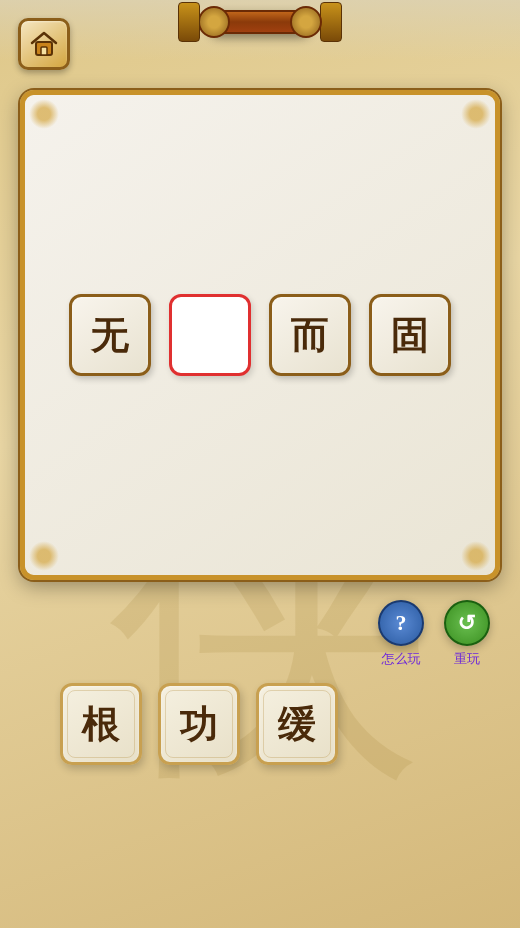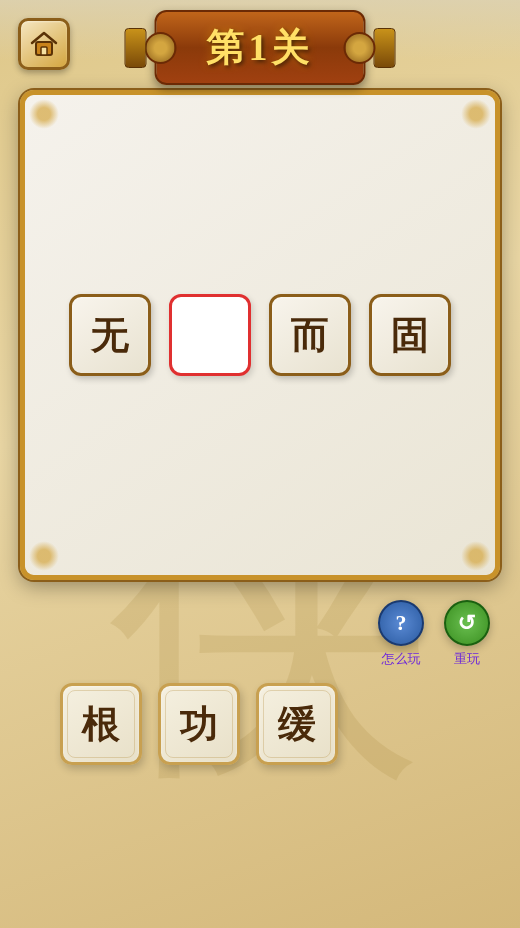--- a/index.html
+++ b/index.html
@@ -307,21 +307,20 @@
     <path d="M3 14 L15 4 L27 14" stroke="#5a3206" stroke-width="2.5" stroke-linecap="round" stroke-linejoin="round" fill="none"></path>
     <rect x="7" y="13" width="16" height="13" rx="2" fill="#c8821a" stroke="#5a3206" stroke-width="2"></rect>
     <rect x="12" y="18" width="6" height="8" rx="1" fill="#f5e0a0" stroke="#5a3206" stroke-width="1.5"></rect>
   </svg>
 </div>
 
 <div class="title-banner">
   <div class="banner-bg">
     <div class="banner-scroll-left"></div>
     <div class="banner-scroll-right"></div>
-    <span class="banner-title">第1关</span>
   </div>
 </div>
 
 <div class="game-panel">
   <div class="corner-deco corner-tl"></div>
   <div class="corner-deco corner-tr"></div>
   <div class="corner-deco corner-bl"></div>
   <div class="corner-deco corner-br"></div>
   <div class="panel-inner">
     <div class="word-slots">

